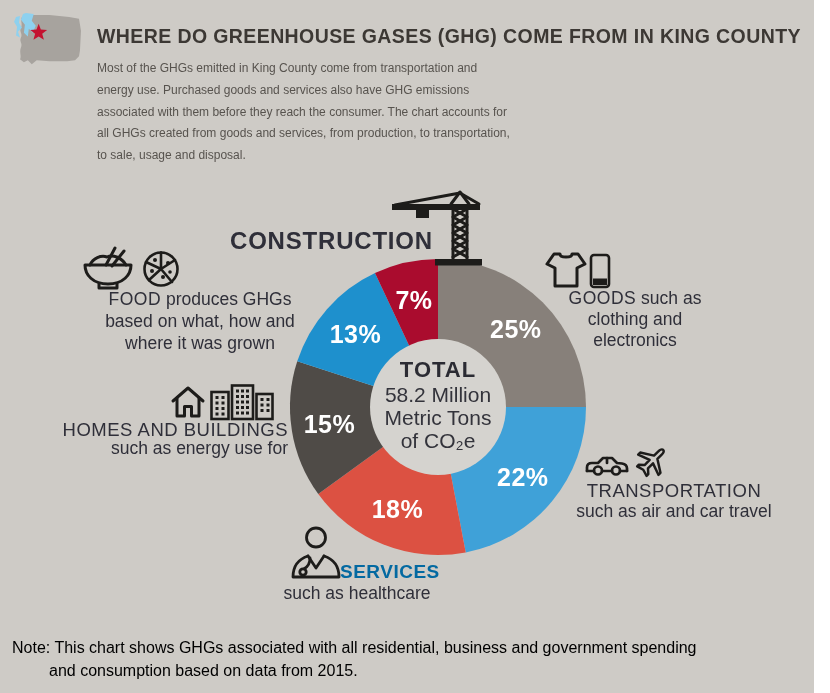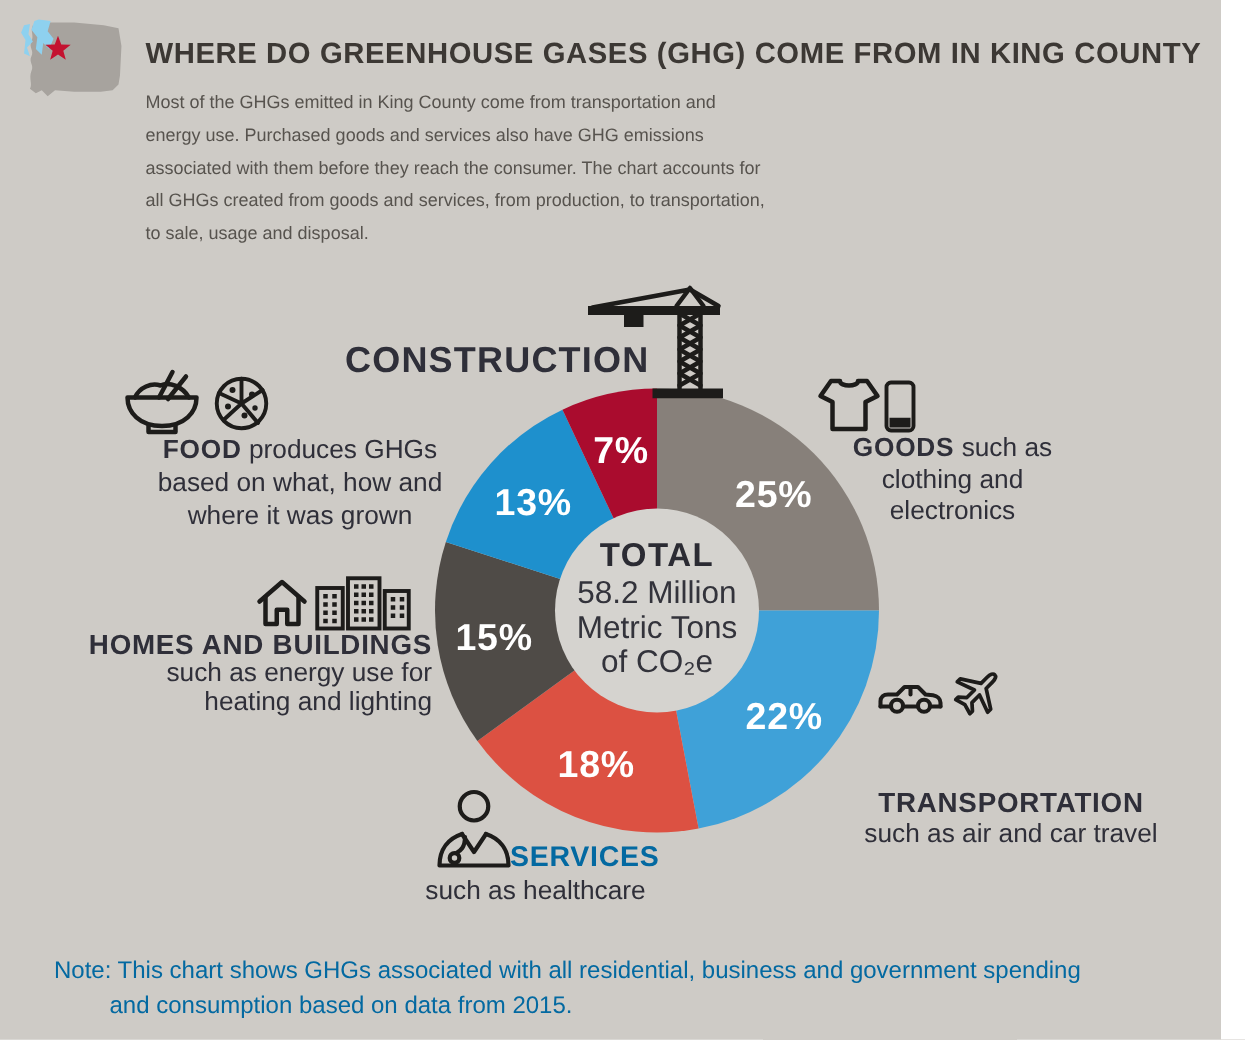--- a/index.html
+++ b/index.html
@@ -12,48 +12,48 @@
 
   .wa{left:10px;top:11px;width:77px;height:61px;}
   .donut{left:268px;top:237px;width:340px;height:340px;}
   .donut text{font-family:"Liberation Sans",sans-serif;font-size:21px;fill:#33333b;text-anchor:middle;}
   .donut .center-heading{font-weight:700;font-size:22px;fill:#2b2b33;letter-spacing:1px;}
   .donut .pct{font-weight:700;font-size:25px;fill:#ffffff;letter-spacing:0.5px;}
 
   .crane{left:390px;top:189px;width:97px;height:79px;}
 
   .callout{color:#2f2f39;}
-  .c-bold{font-weight:700;letter-spacing:0.5px;}
+  .c-bold{font-weight:400;letter-spacing:0.5px;}
 
   .construction-title{left:230px;top:227px;width:174px;text-align:right;
                       font-size:24px;font-weight:700;letter-spacing:0.8px;color:#2f2f39;}
 
   .food-icon-bowl{left:80px;top:245px;width:56px;height:46px;}
   .food-icon-pizza{left:141px;top:249px;width:40px;height:40px;}
   .food-text{left:70px;top:288px;width:260px;text-align:center;font-size:17.5px;line-height:22px;}
 
   .goods-icon-tshirt{left:545px;top:251px;width:42px;height:38px;}
   .goods-icon-phone{left:589px;top:253px;width:22px;height:36px;}
   .goods-text{left:543px;top:288px;width:184px;text-align:center;font-size:17.5px;line-height:21px;}
 
   .trans-icon-car{left:584px;top:452px;width:46px;height:26px;}
   .trans-icon-plane{left:630px;top:441px;width:42px;height:42px;}
-  .trans-text{left:556px;top:481px;width:236px;text-align:center;font-size:17.5px;line-height:20px;margin-top:44px;}
+  .trans-text{left:556px;top:481px;width:236px;text-align:center;font-size:17.5px;line-height:20px;}
   .trans-text .c-bold{font-size:18.5px;}
 
   .services-icon{left:289px;top:524px;width:54px;height:58px;}
   .services-title{left:340px;top:561px;font-size:19px;font-weight:700;letter-spacing:0.5px;color:#0369a1;}
   .services-sub{left:262px;top:583px;width:190px;text-align:center;font-size:17.5px;color:#2f2f39;}
 
   .homes-icon-house{left:170px;top:384px;width:36px;height:36px;}
   .homes-icon-buildings{left:209px;top:383px;width:66px;height:38px;}
   .homes-text{left:30px;top:420px;width:258px;text-align:right;font-size:17.5px;line-height:19px;}
   .homes-text .c-bold{font-size:18.5px;}
 
-  .note{left:36px;top:637px;width:790px;font-size:16px;line-height:22.5px;color:#0369a1;}
+  .note{left:12px;top:637px;width:790px;font-size:16px;line-height:22.5px;color:#000000;}
   .note-indent{margin-left:37px;}
 </style>
 </head>
 <body>
 
 <div class="canvas">
 
   <svg class="abs wa" viewBox="0 0 78 62">
     <path fill="#a7a39e" d="M12,6 C10,10 13,13 11,17 C9,21 13,23 11,27 C9,31 13,33 11,37 C9,42 12,46 10,49 L14,52 L18,50 L22,54 L27,50 L40,51 L58,51 L66,50 L70,46 L71,40 L72,20 L70,8 L60,6 L40,4 L20,4 Z"></path>
     <g fill="#8ed1ef">
@@ -223,21 +223,20 @@
         <rect x="57.5" y="15" width="3" height="3"></rect>
       <rect x="51.5" y="20.5" width="3" height="3"></rect>
         <rect x="57.5" y="20.5" width="3" height="3"></rect>
       <rect x="51.5" y="26" width="3" height="3"></rect>
         <rect x="57.5" y="26" width="3" height="3"></rect>
     </g>
   </svg>
   <div class="abs homes-text callout">
     <div class="c-bold">HOMES AND BUILDINGS</div>
     <div>such as energy use for</div>
-    <div>heating and lighting</div>
   </div>
 
   <div class="abs note">
     <div>Note: This chart shows GHGs associated with all residential, business and government spending</div>
     <div class="note-indent">and consumption based on data from 2015.</div>
   </div>
 
 </div>
 
 </body></html>

